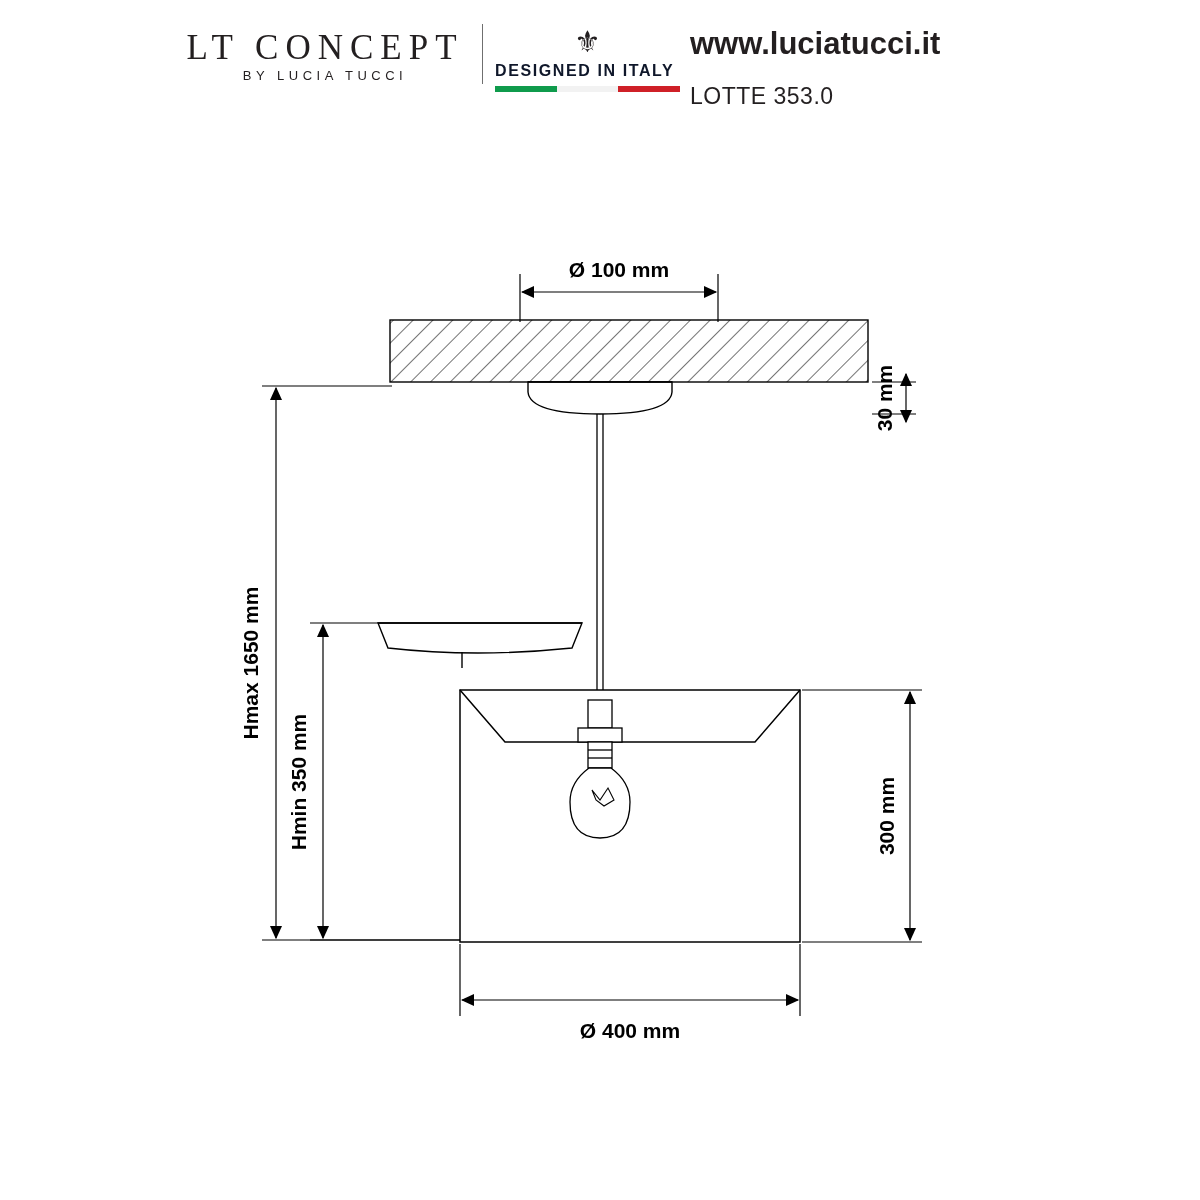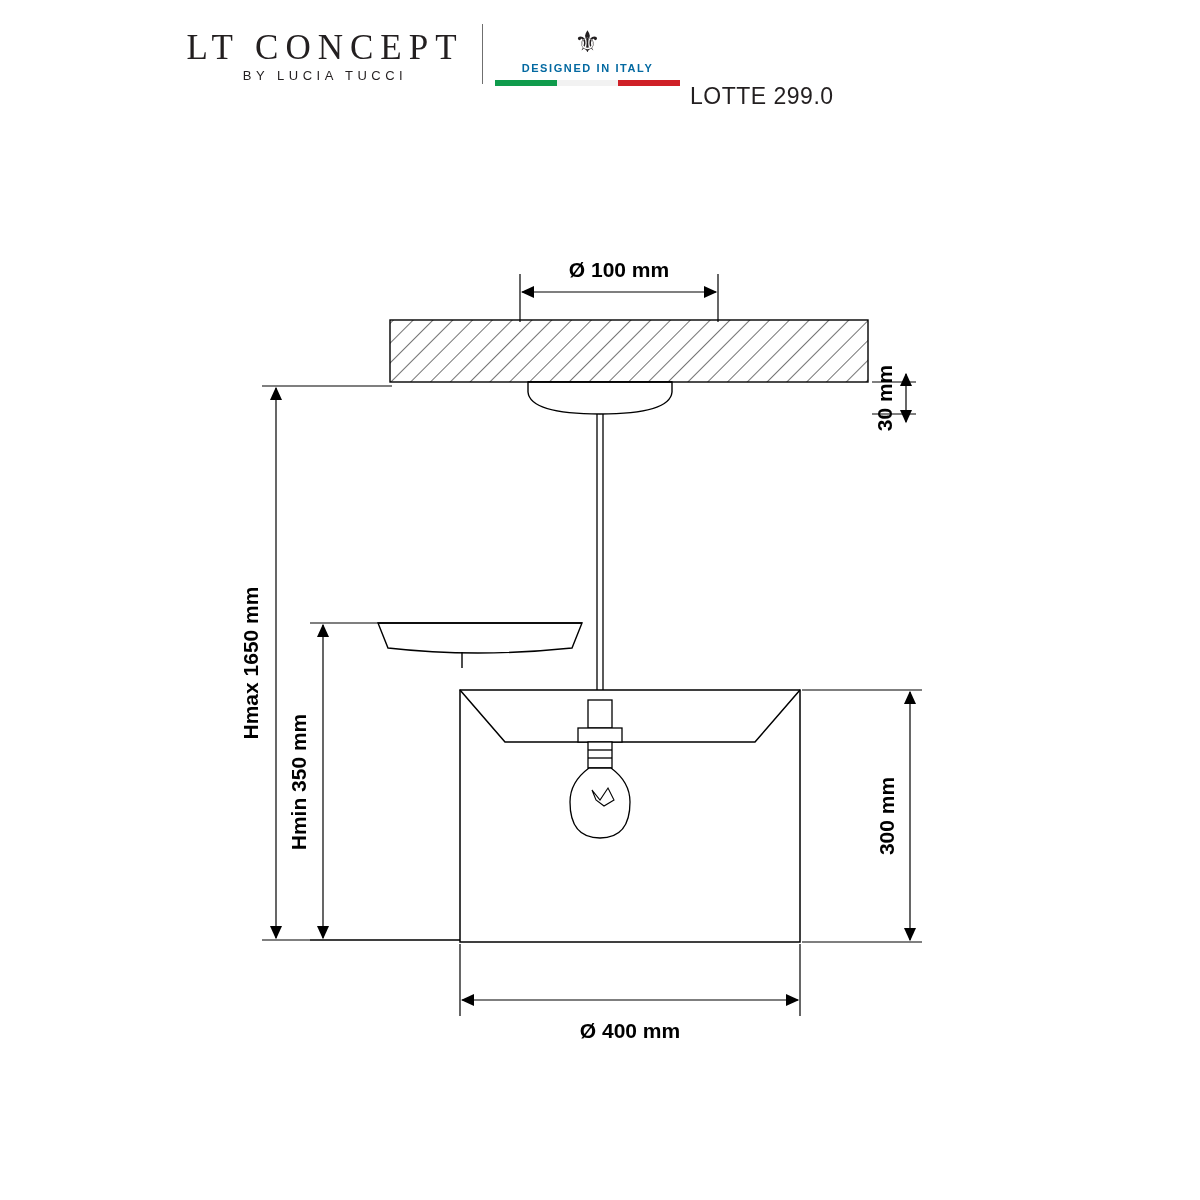--- a/index.html
+++ b/index.html
@@ -61,25 +61,25 @@
     width: 185px;
   }
   .fleur {
     text-align: center;
     font-size: 30px;
     line-height: 32px;
     color: #231f20;
     font-family: "DejaVu Sans", sans-serif;
   }
   .designed-text {
-    text-align: center;
-    font-size: 11px;
+    text-align: left;
+    font-size: 16px;
     letter-spacing: 1.6px;
     font-weight: bold;
-    color: #0369a1;
+    color: #0f172a;
     margin-top: 4px;
     white-space: nowrap;
   }
   .flag {
     margin-top: 6px;
     height: 6px;
     width: 185px;
     display: flex;
   }
   .flag > div { flex: 1 1 33.33%; }
@@ -137,21 +137,22 @@
   <div class="italy-block">
     <div class="fleur">⚜</div>
     <div class="designed-text">DESIGNED IN ITALY</div>
     <div class="flag">
       <div class="g"></div>
       <div class="w"></div>
       <div class="r"></div>
     </div>
   </div>
 
-  <div class="model">LOTTE 299.0</div>
+  <div class="site">www.luciatucci.it</div>
+  <div class="model">LOTTE 353.0</div>
 </div>
 
 <svg class="drawing" viewBox="0 0 1200 1200">
   <defs>
     <marker id="arrH" markerWidth="12" markerHeight="10" refX="10" refY="5" orient="auto">
       <path d="M0,0 L11,5 L0,10 z" fill="#000"></path>
     </marker>
     <marker id="arrHstart" markerWidth="12" markerHeight="10" refX="1" refY="5" orient="auto">
       <path d="M11,0 L0,5 L11,10 z" fill="#000"></path>
     </marker>

